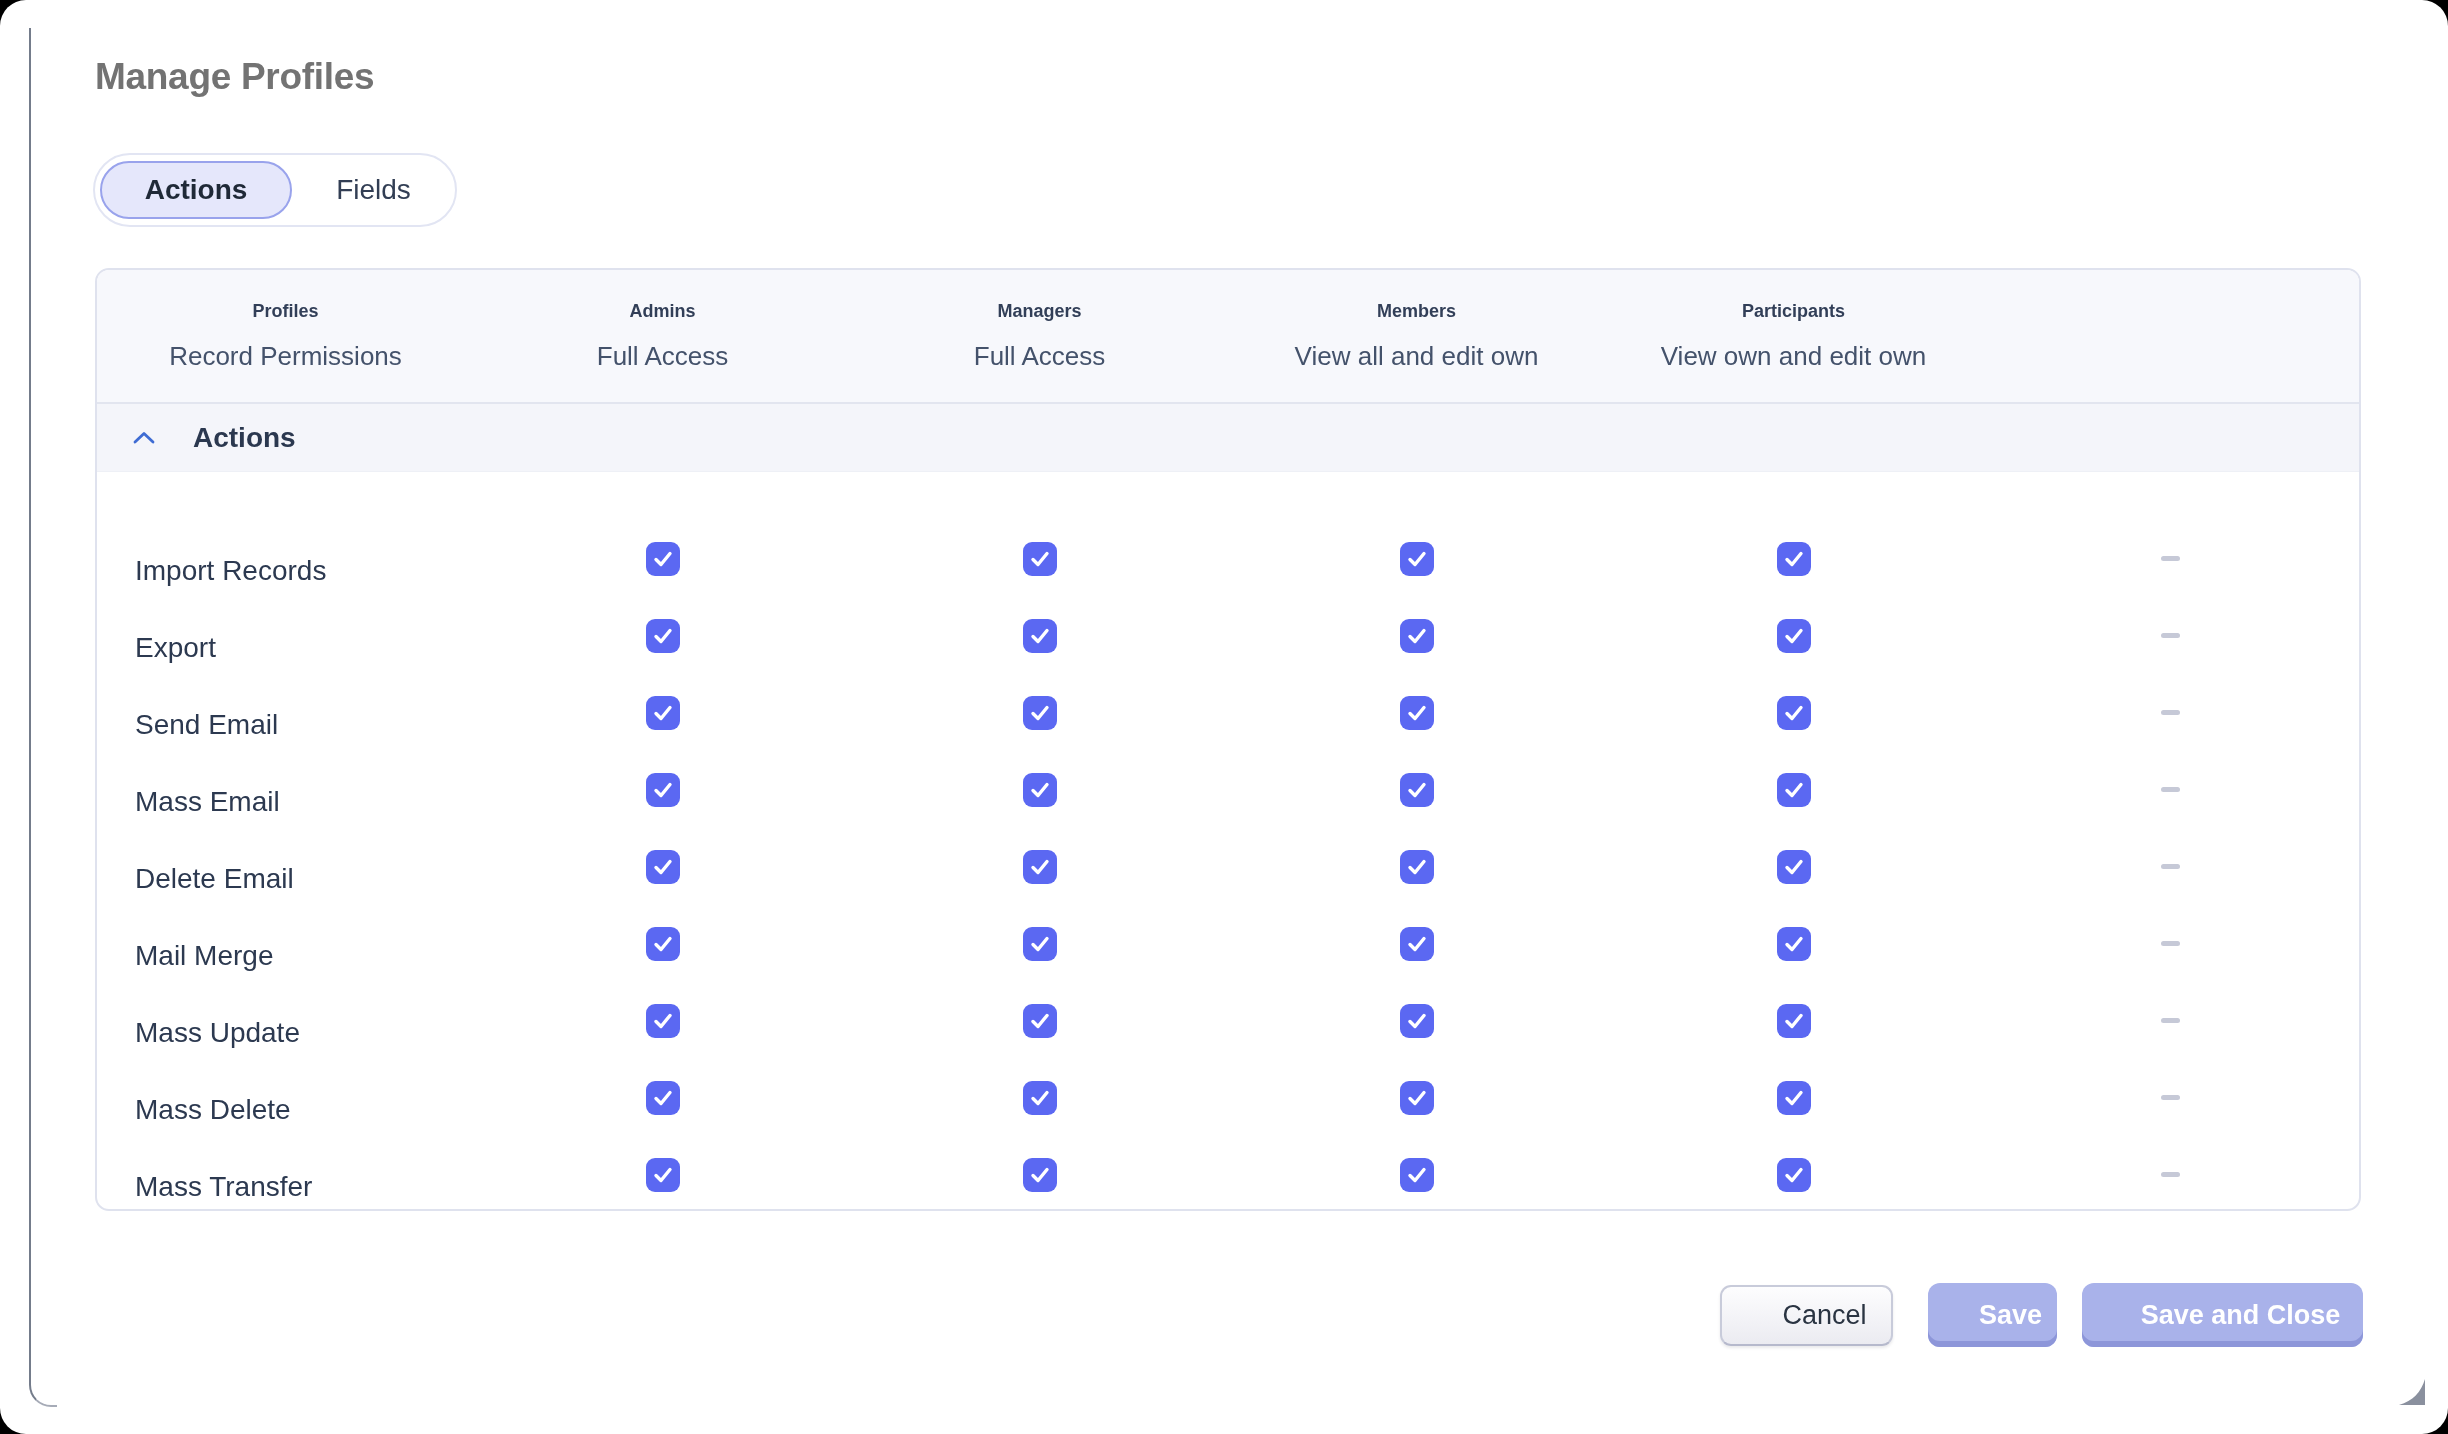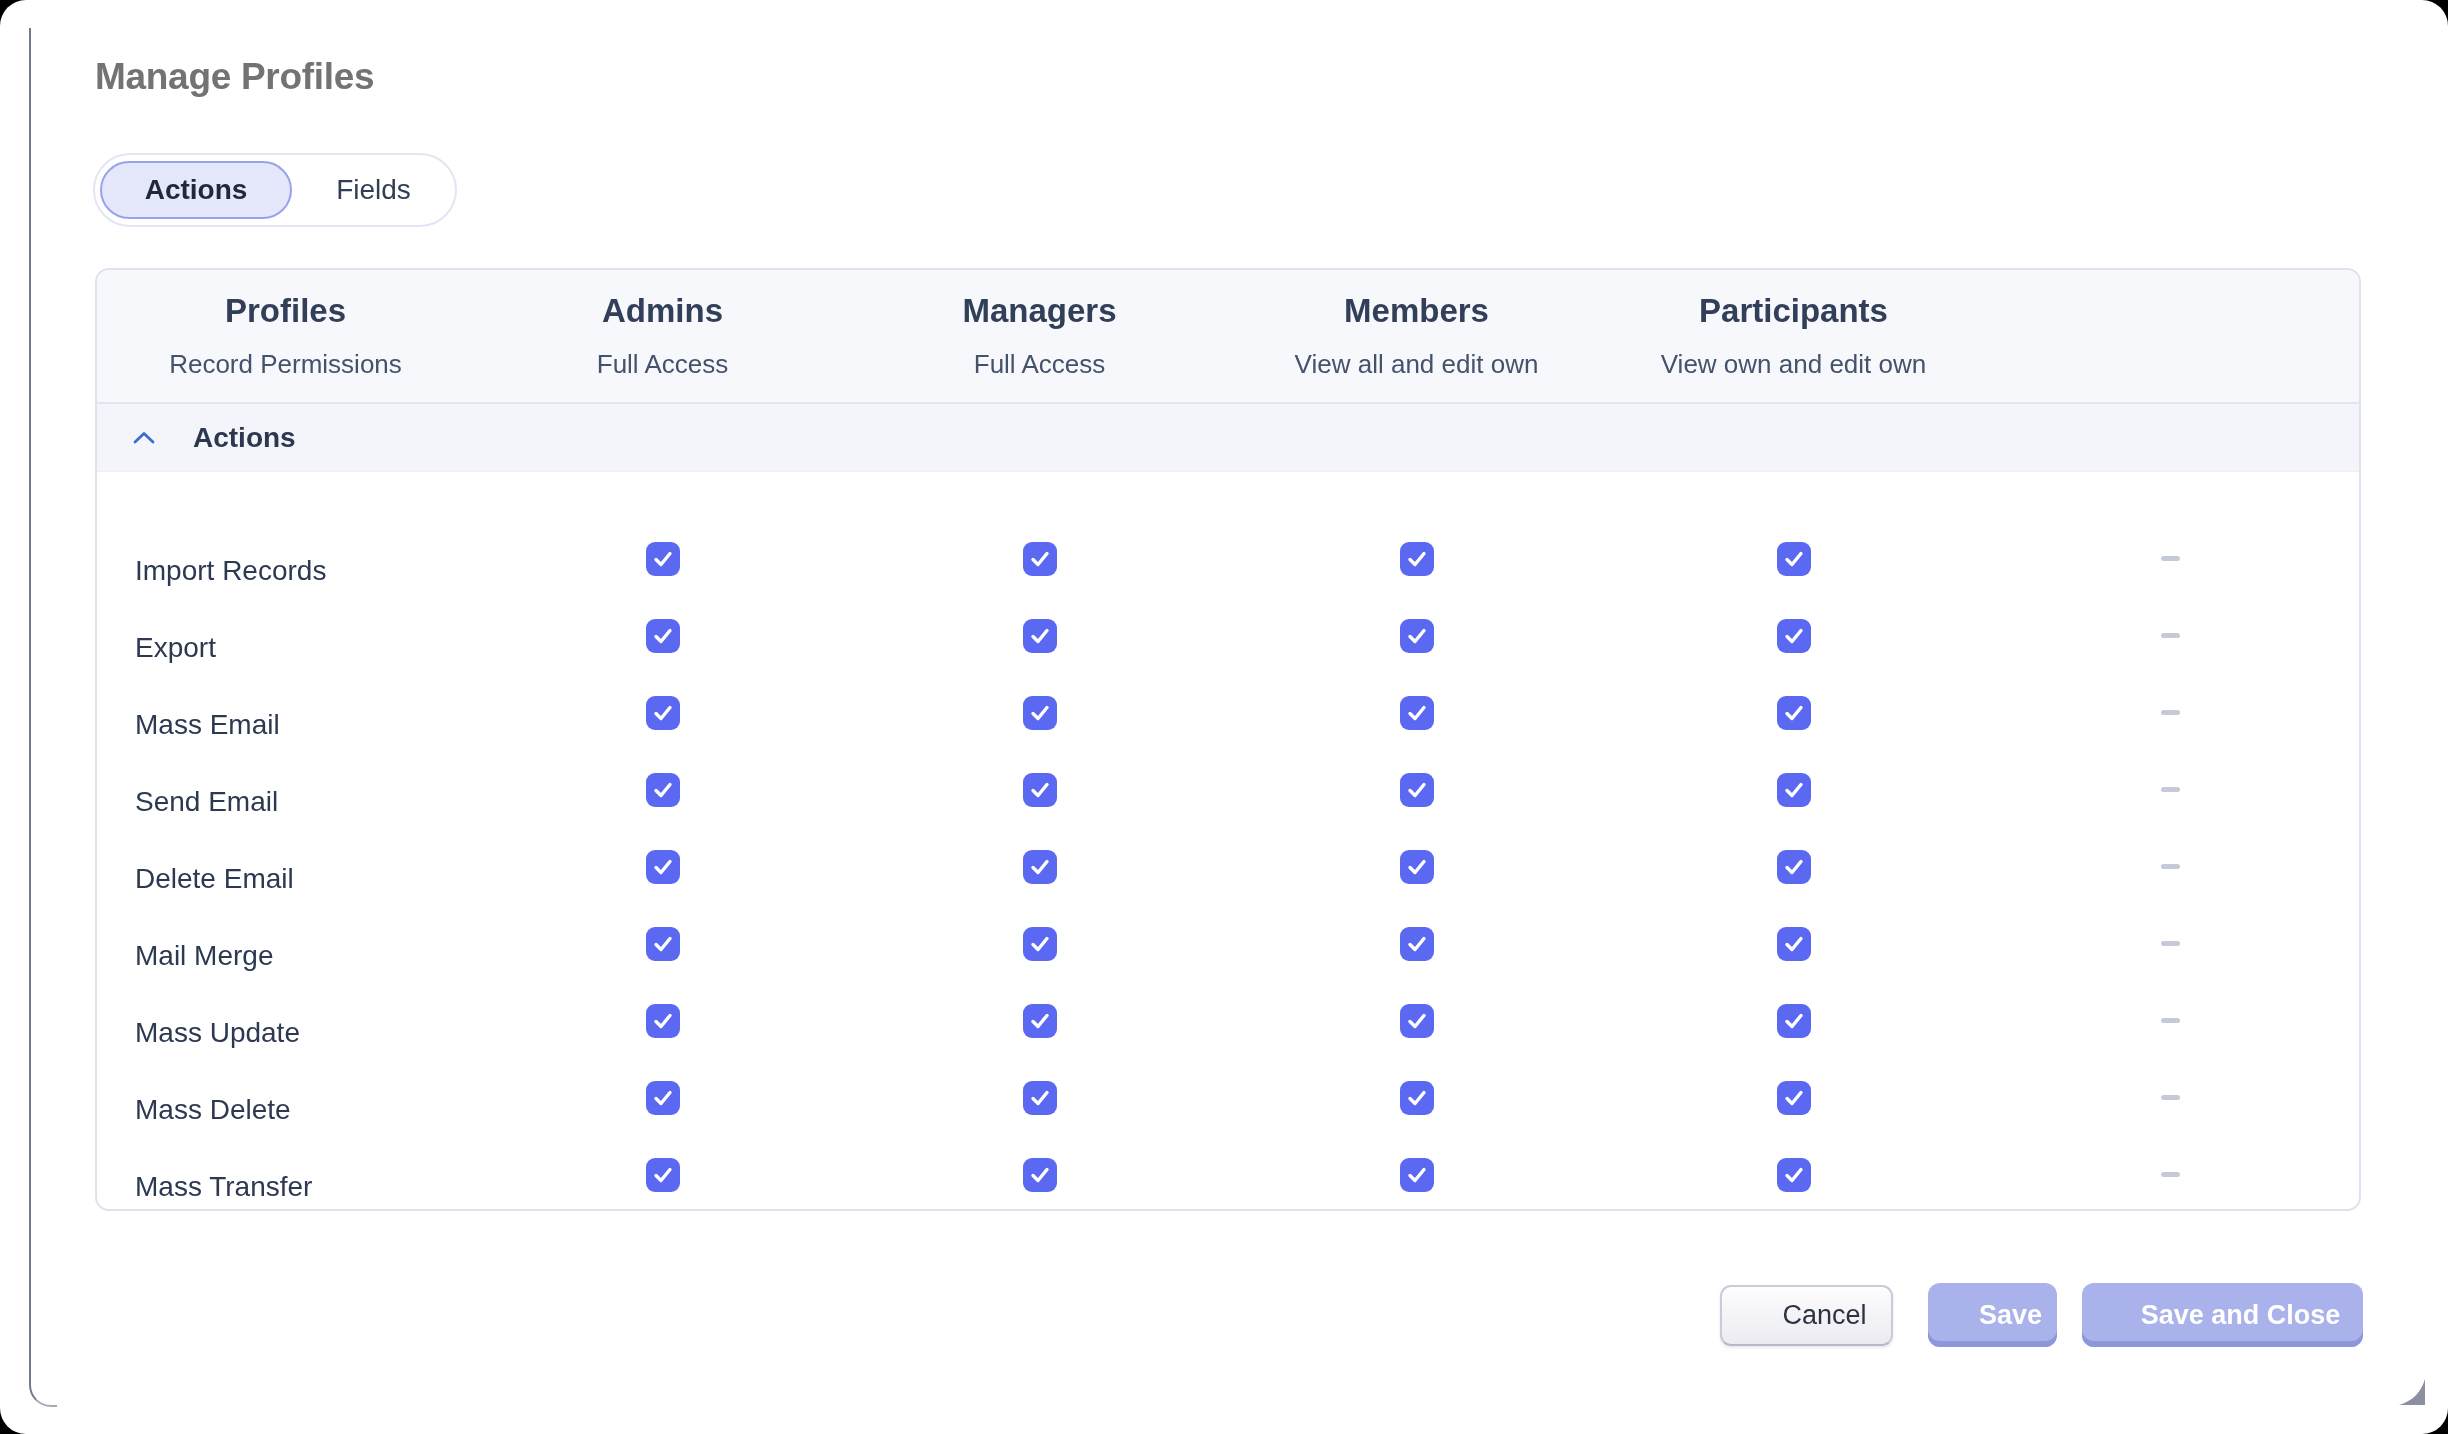--- a/index.html
+++ b/index.html
@@ -24,21 +24,21 @@
   .tab.state-active { margin-left:5px; width:192px; background:#e5e7fb; border:2px solid #99a3ec;
     color:#1f2937; font-weight:600; }
   .tab.state-inactive { flex:1; font-weight:400; }
 
   
   .perm-table { position:absolute; left:95px; top:268px; width:2266px; height:943px;
     background:#fff; border:2px solid #dfe2ee; border-radius:14px; overflow:hidden; }
   .thead { height:134px; background:#f7f8fc; border-bottom:2px solid #e2e5ef;
     display:grid; grid-template-columns:repeat(6,1fr); }
   .thcell { display:flex; flex-direction:column; align-items:center; justify-content:center; gap:19px; }
-  .thname { font-size:33px; font-weight:600; color:#323f58; }
+  .thname { font-size:18px; font-weight:600; color:#323f58; }
   .thsub  { font-size:26px; font-weight:400; color:#44526b; }
 
   .section-band { height:68px; background:#f4f5fa; border-bottom:1px solid #eef0f6;
     display:flex; align-items:center; }
   .chevron { margin-left:36px; width:22px; height:14px; display:flex; align-items:center; cursor:pointer; }
   .section-label { margin-left:38px; font-size:28px; font-weight:600; color:#2b384f; }
 
   .rows { padding-top:48px; }
   .prow { height:77px; display:grid; grid-template-columns:repeat(6,1fr); align-items:center; }
   .rlabel { padding-left:38px; font-size:28px; color:#2c3950;margin-top:25px; }
@@ -181,58 +181,58 @@
             </span>
           </div>
         <div class="perm">
             <span class="cellbox state-dash">
               <span class="dashbar"></span>
             </span>
           </div>
       </div>
 
       <div class="prow">
+        <div class="rlabel">Send Email</div>
+        <div class="perm">
+            <span class="cellbox state-checked">
+              <svg class="check" width="24" height="24" viewBox="0 0 24 24" fill="none">
+                <polyline points="5,12.5 10,17.5 19,6.5" stroke="#fff" stroke-width="3.4" stroke-linecap="round" stroke-linejoin="round"></polyline>
+              </svg>
+            </span>
+          </div>
+        <div class="perm">
+            <span class="cellbox state-checked">
+              <svg class="check" width="24" height="24" viewBox="0 0 24 24" fill="none">
+                <polyline points="5,12.5 10,17.5 19,6.5" stroke="#fff" stroke-width="3.4" stroke-linecap="round" stroke-linejoin="round"></polyline>
+              </svg>
+            </span>
+          </div>
+        <div class="perm">
+            <span class="cellbox state-checked">
+              <svg class="check" width="24" height="24" viewBox="0 0 24 24" fill="none">
+                <polyline points="5,12.5 10,17.5 19,6.5" stroke="#fff" stroke-width="3.4" stroke-linecap="round" stroke-linejoin="round"></polyline>
+              </svg>
+            </span>
+          </div>
+        <div class="perm">
+            <span class="cellbox state-checked">
+              <svg class="check" width="24" height="24" viewBox="0 0 24 24" fill="none">
+                <polyline points="5,12.5 10,17.5 19,6.5" stroke="#fff" stroke-width="3.4" stroke-linecap="round" stroke-linejoin="round"></polyline>
+              </svg>
+            </span>
+          </div>
+        <div class="perm">
+            <span class="cellbox state-dash">
+              <span class="dashbar"></span>
+            </span>
+          </div>
+      </div>
+
+      <div class="prow">
         <div class="rlabel">Mass Email</div>
-        <div class="perm">
-            <span class="cellbox state-checked">
-              <svg class="check" width="24" height="24" viewBox="0 0 24 24" fill="none">
-                <polyline points="5,12.5 10,17.5 19,6.5" stroke="#fff" stroke-width="3.4" stroke-linecap="round" stroke-linejoin="round"></polyline>
-              </svg>
-            </span>
-          </div>
-        <div class="perm">
-            <span class="cellbox state-checked">
-              <svg class="check" width="24" height="24" viewBox="0 0 24 24" fill="none">
-                <polyline points="5,12.5 10,17.5 19,6.5" stroke="#fff" stroke-width="3.4" stroke-linecap="round" stroke-linejoin="round"></polyline>
-              </svg>
-            </span>
-          </div>
-        <div class="perm">
-            <span class="cellbox state-checked">
-              <svg class="check" width="24" height="24" viewBox="0 0 24 24" fill="none">
-                <polyline points="5,12.5 10,17.5 19,6.5" stroke="#fff" stroke-width="3.4" stroke-linecap="round" stroke-linejoin="round"></polyline>
-              </svg>
-            </span>
-          </div>
-        <div class="perm">
-            <span class="cellbox state-checked">
-              <svg class="check" width="24" height="24" viewBox="0 0 24 24" fill="none">
-                <polyline points="5,12.5 10,17.5 19,6.5" stroke="#fff" stroke-width="3.4" stroke-linecap="round" stroke-linejoin="round"></polyline>
-              </svg>
-            </span>
-          </div>
-        <div class="perm">
-            <span class="cellbox state-dash">
-              <span class="dashbar"></span>
-            </span>
-          </div>
-      </div>
-
-      <div class="prow">
-        <div class="rlabel">Send Email</div>
         <div class="perm">
             <span class="cellbox state-checked">
               <svg class="check" width="24" height="24" viewBox="0 0 24 24" fill="none">
                 <polyline points="5,12.5 10,17.5 19,6.5" stroke="#fff" stroke-width="3.4" stroke-linecap="round" stroke-linejoin="round"></polyline>
               </svg>
             </span>
           </div>
         <div class="perm">
             <span class="cellbox state-checked">
               <svg class="check" width="24" height="24" viewBox="0 0 24 24" fill="none">

